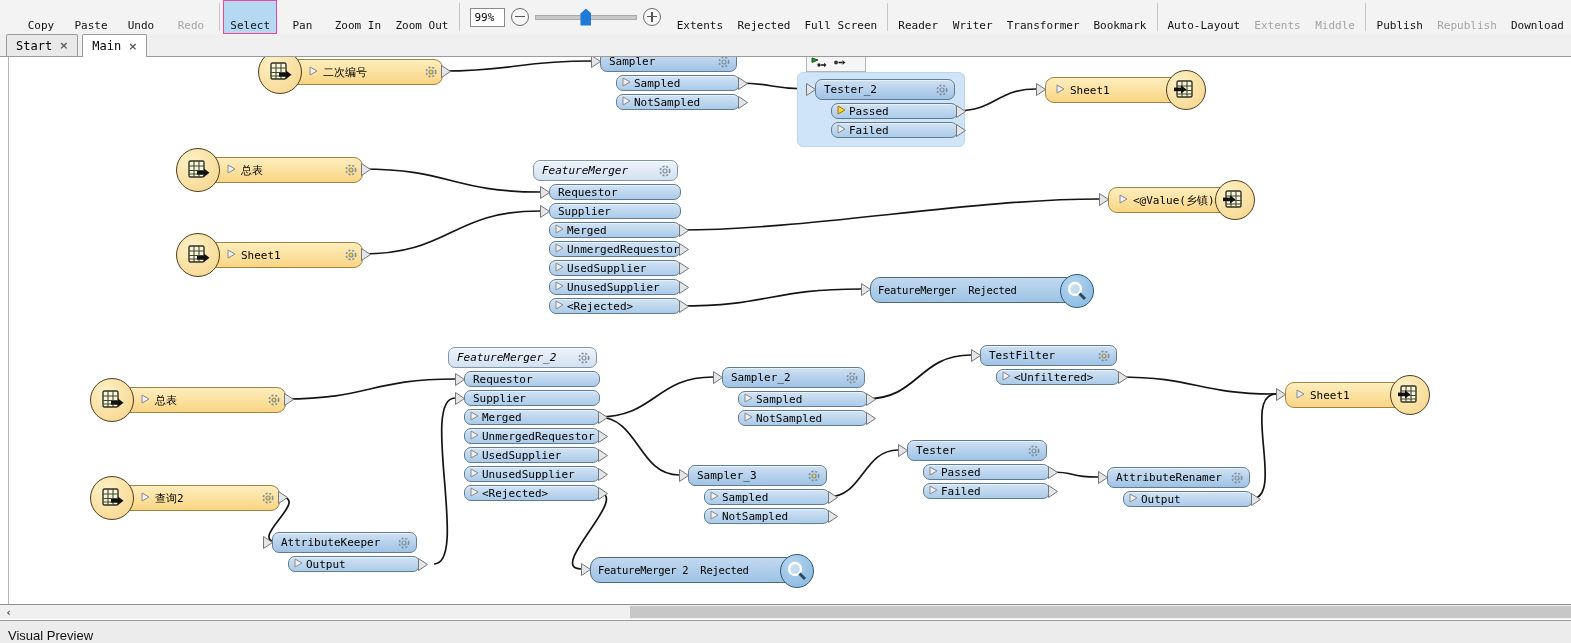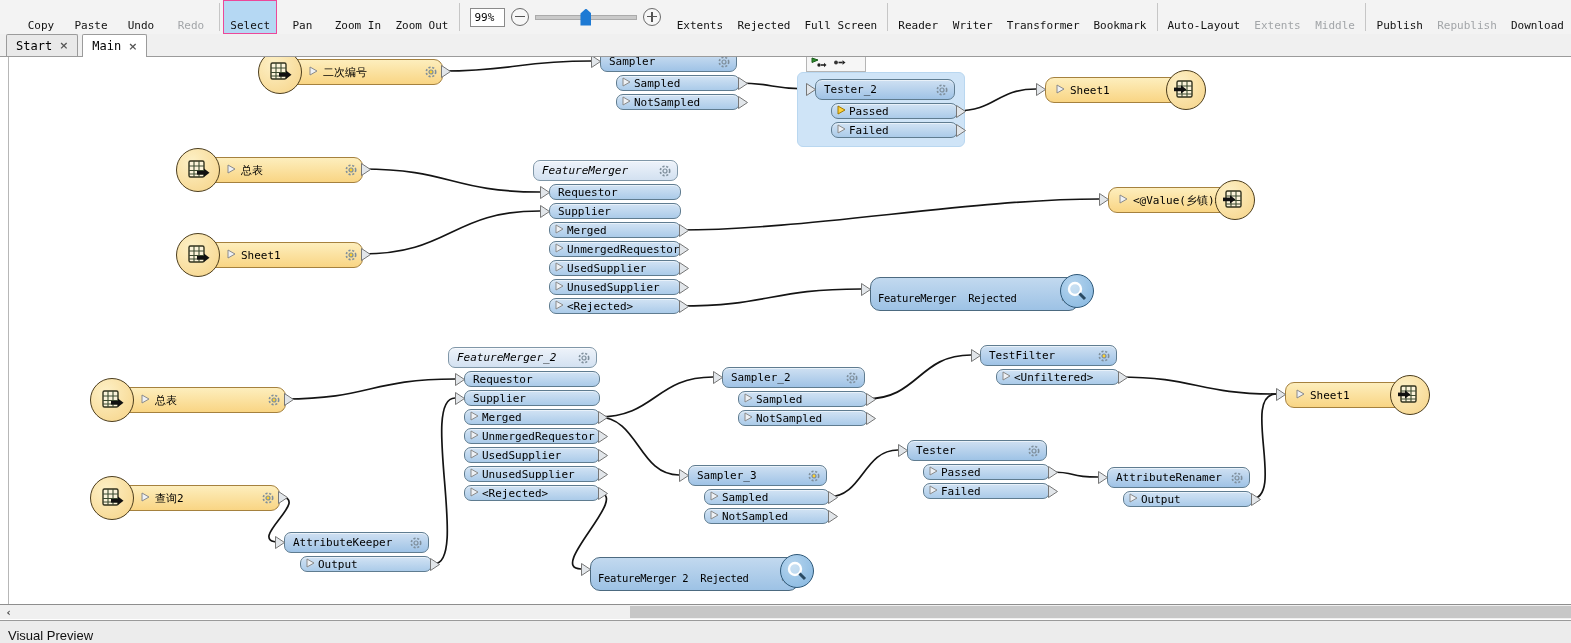--- a/index.html
+++ b/index.html
@@ -52,21 +52,21 @@
         background:linear-gradient(#d2e3f4,#abcbe9);display:flex;align-items:center;
         padding:0 4px 0 5px;font-size:11px;white-space:nowrap;box-shadow:inset 0 1px 0 rgba(255,255,255,.5);}
   .port .plabel{margin-left:3px;}
   .tri{position:absolute;right:-9px;top:1px;}
   .inarrow{position:absolute;left:-10px;}
   .node.rw{height:24px;border:1.4px solid #a5813e;border-radius:9px;
            background:linear-gradient(#fdeebd,#f9d584);display:flex;align-items:center;padding:0 4px;}
   .rcircle{position:absolute;width:42px;height:42px;border-radius:50%;border:1.6px solid #4c3d1c;
            background:radial-gradient(circle at 35% 30%,#fdf0c6,#f6d387);display:flex;align-items:center;justify-content:center;}
   .node.inspector{height:24px;border:1px solid #4c6a80;border-radius:10px;
-           background:linear-gradient(#c2d9ef,#9dc2e5);display:flex;align-items:center;padding:8px 4px 0 7px;
+           background:linear-gradient(#c2d9ef,#9dc2e5);display:flex;align-items:center;padding:0 4px 0 7px;
            font-size:10.5px;letter-spacing:-0.3px;}
   .mag{position:absolute;right:-16px;top:-4px;width:32px;height:32px;border-radius:50%;
        border:1.8px solid #2e5878;background:radial-gradient(circle at 35% 30%,#b4d4ee,#85b6df);
        display:flex;align-items:center;justify-content:center;}
   .minitb{position:absolute;height:16px;background:#f6f6f6;border:1px solid #b5b5b5;
           display:flex;align-items:center;gap:5px;padding:0 4px;}
   
   .hscroll{position:absolute;left:0;top:604px;width:1571px;height:14px;background:#f0f0f0;
            border-top:1px solid #8e8e8e;display:flex;}
   .sb-btn{width:17px;height:100%;display:flex;align-items:center;justify-content:center;
@@ -766,21 +766,21 @@
       <span class="gear">
         <svg width="14" height="14" viewBox="0 0 14 14">
           <circle cx="7" cy="7" r="4.7" fill="none" stroke="#7e8e9b" stroke-width="1.6" stroke-dasharray="2.1 1.7"></circle>
           <circle cx="7" cy="7" r="2" fill="#ffd22e" stroke="#7e8e9b" stroke-width="1.2"></circle>
         </svg>
       </span>
       <span class="tri" style="top:5px"><svg width="10" height="13" viewBox="0 0 10 13">
           <polygon points="0.5,0.5 9.5,6.5 0.5,12.5" fill="#e2e6ea" stroke="#777"></polygon>
         </svg></span>
     </div>
-    <div class="node t" style="left:284px;top:475px;width:145px;height:32px">
+    <div class="node t" style="left:272px;top:475px;width:145px;height:32px">
       <div class="ttitle">
         <span class="inarrow" style="top:3px"><svg width="10" height="13" viewBox="0 0 10 13">
             <polygon points="0.5,0.5 9.5,6.5 0.5,12.5" fill="#e2e6ea" stroke="#777"></polygon>
           </svg></span>
         <span class="nlabel">AttributeKeeper</span>
         <span class="gear">
           <svg width="14" height="14" viewBox="0 0 14 14">
             <circle cx="7" cy="7" r="4.7" fill="none" stroke="#7e8e9b" stroke-width="1.6" stroke-dasharray="2.1 1.7"></circle>
             <circle cx="7" cy="7" r="2" fill="none" stroke="#7e8e9b" stroke-width="1.2"></circle>
           </svg>

